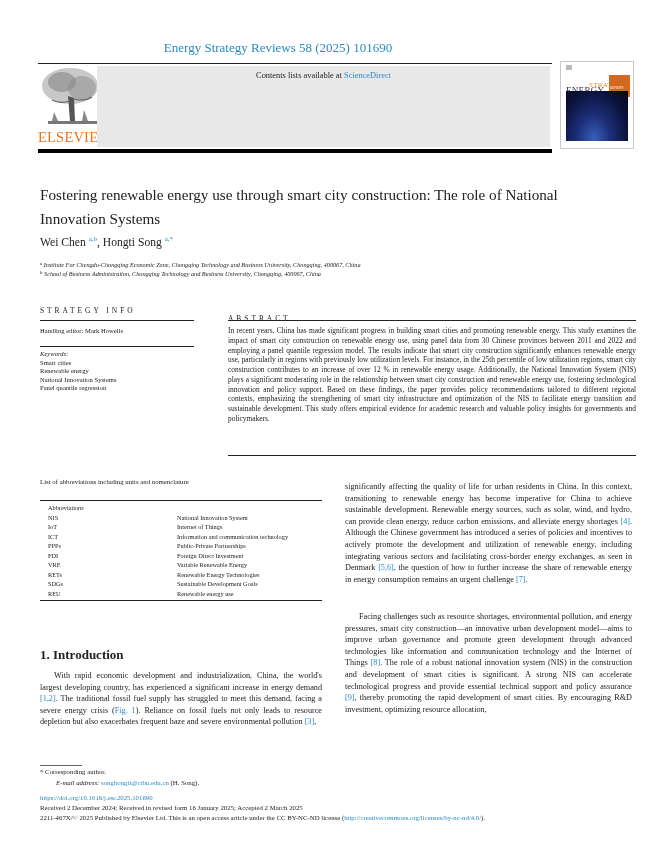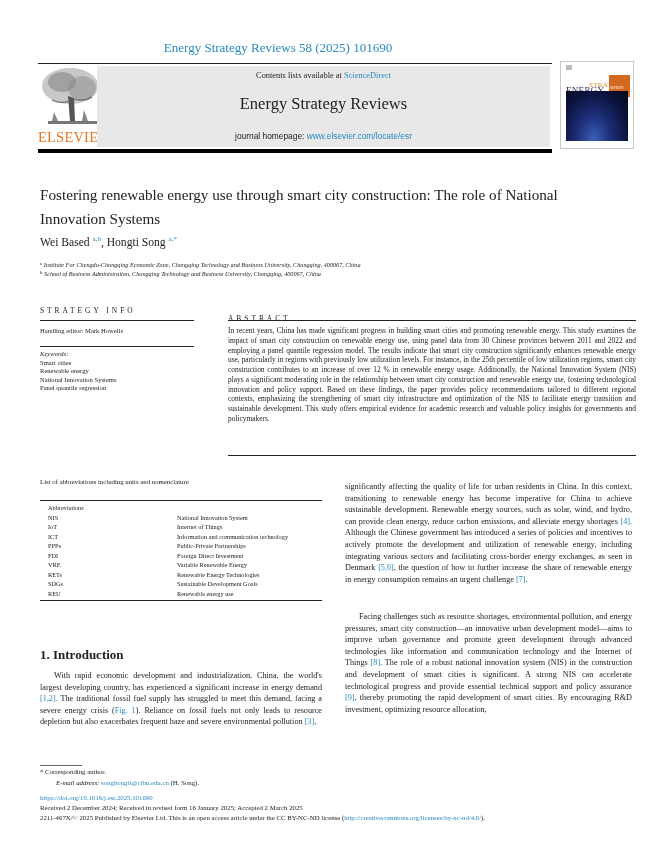--- a/index.html
+++ b/index.html
@@ -102,42 +102,38 @@
     <path d="M14 46 L18 55 L12 55 Z" fill="#888"></path>
     <path d="M44 44 L48 55 L42 55 Z" fill="#888"></path>
   </svg>
   <div class="elsevier-word">ELSEVIER</div>
 </div>
 
 <div class="abs journal-box">
   <div class="contents-line">
     <span>Contents lists available at </span><span class="link">ScienceDirect</span>
   </div>
-  <div class="journal-title">Energy Strategy Reviews</div>
-  <div class="homepage-line">
-    <span>journal homepage: </span><span class="link">www.elsevier.com/locate/esr</span>
-  </div>
 </div>
 
 <div class="abs cover">
   <div class="cover-logo-mark"></div>
   <div class="cover-energy">ENERGY</div>
   <div class="cover-strategy">STRATEGY</div>
   <div class="cover-orange">
     <span class="cover-orange-text">REVIEWS</span>
   </div>
   <div class="cover-image"></div>
 </div>
 
 <div class="abs masthead-rule-bottom"></div>
 
 <div class="abs article-title">Fostering renewable energy use through smart city construction: The role of National Innovation Systems</div>
 
 <div class="abs authors">
-  <span>Wei Based</span>
+  <span>Wei Chen</span>
   <sup>a,b</sup><span>, </span><span>Hongti Song</span>
   <sup>a,*</sup>
 </div>
 
 <div class="abs affil affil-a">
   <sup>a</sup>
   <span>Institute For Chengdu-Chongqing Economic Zone, Chongqing Technology and Business University, Chongqing, 400067, China</span>
 </div>
 <div class="abs affil affil-b">
   <sup>b</sup>

